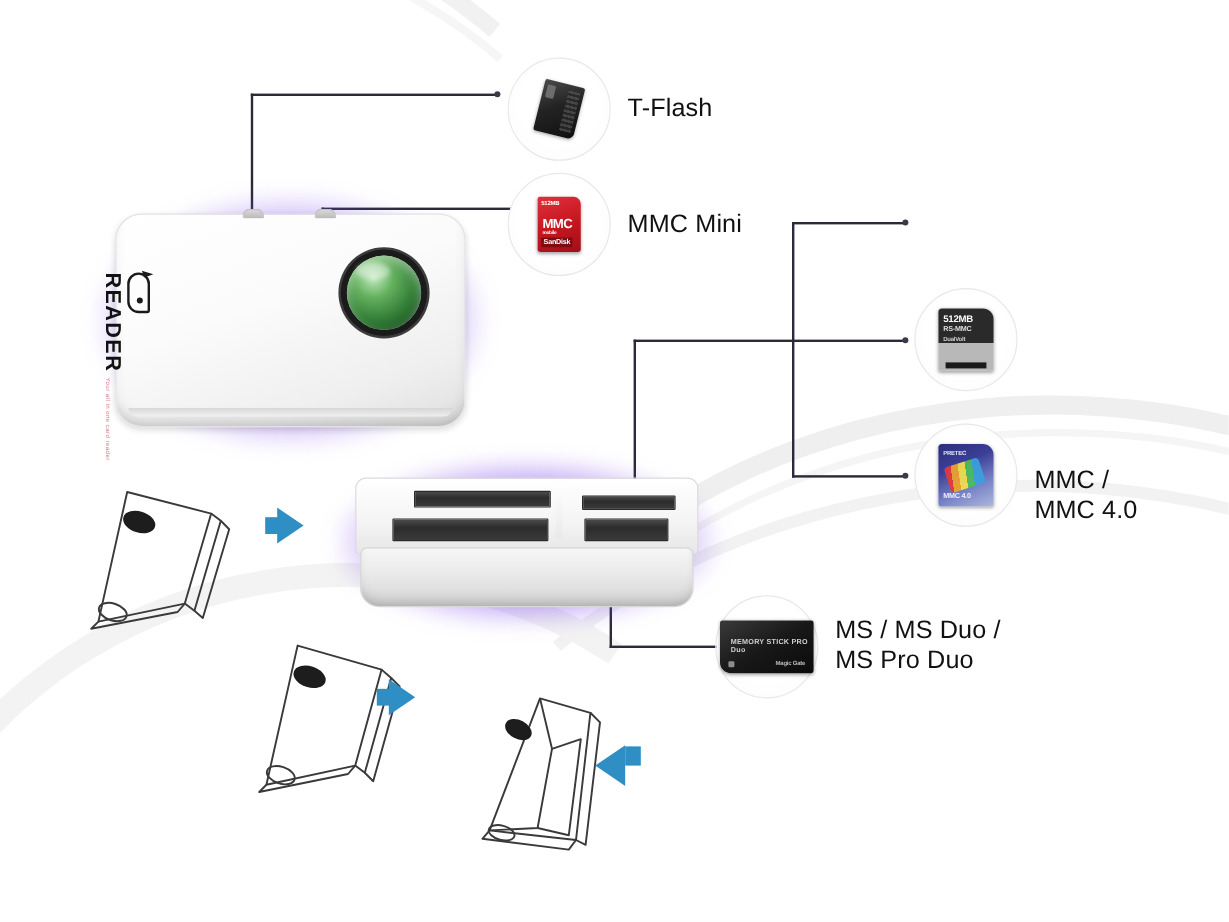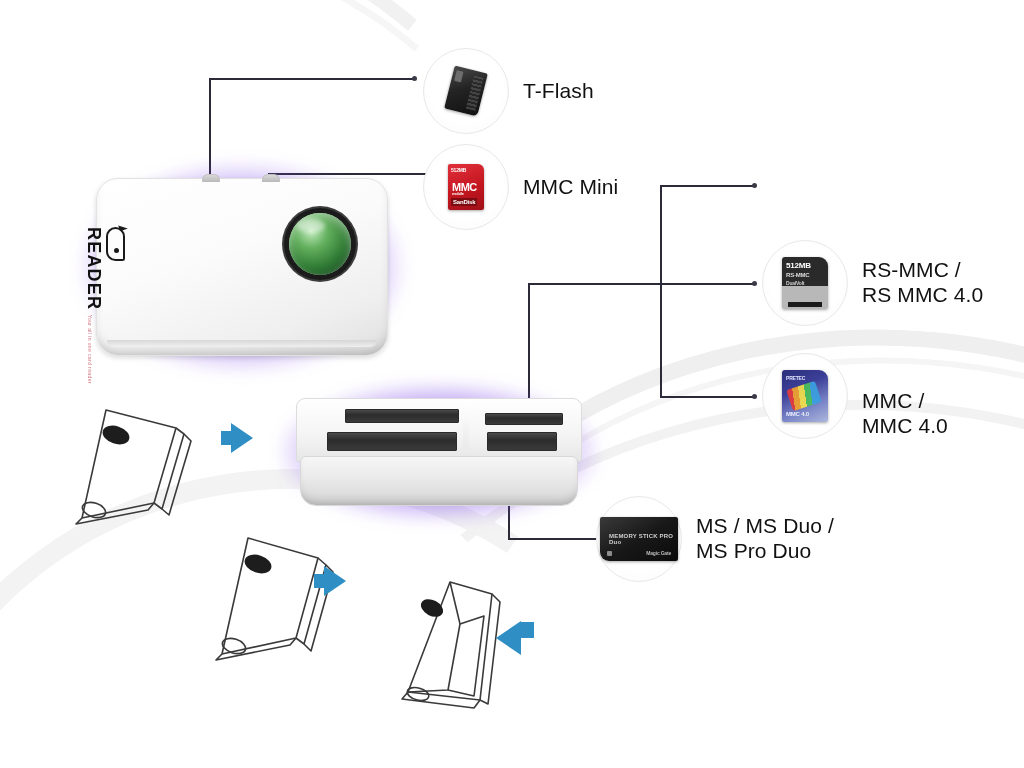--- a/index.html
+++ b/index.html
@@ -220,22 +220,20 @@
 
 
   <div class="card-node" style="left:762px;top:240px;">
     <div class="halo">
       <div class="mc rsmmc">
         <span class="tag t1">512MB</span>
         <span class="tag t2">RS-MMC</span>
         <span class="tag t3">DualVolt</span>
       </div>
     </div>
-    <div class="cap">RS-MMC /
-RS MMC 4.0</div>
   </div>
 
   <div class="card-node" style="left:762px;top:353px;align-items:flex-end;">
     <div class="halo">
       <div class="mc mmc40">
         <span class="tag t1">PRETEC</span>
         <span class="blob"></span>
         <span class="tag t2">MMC 4.0</span>
       </div>
     </div>

